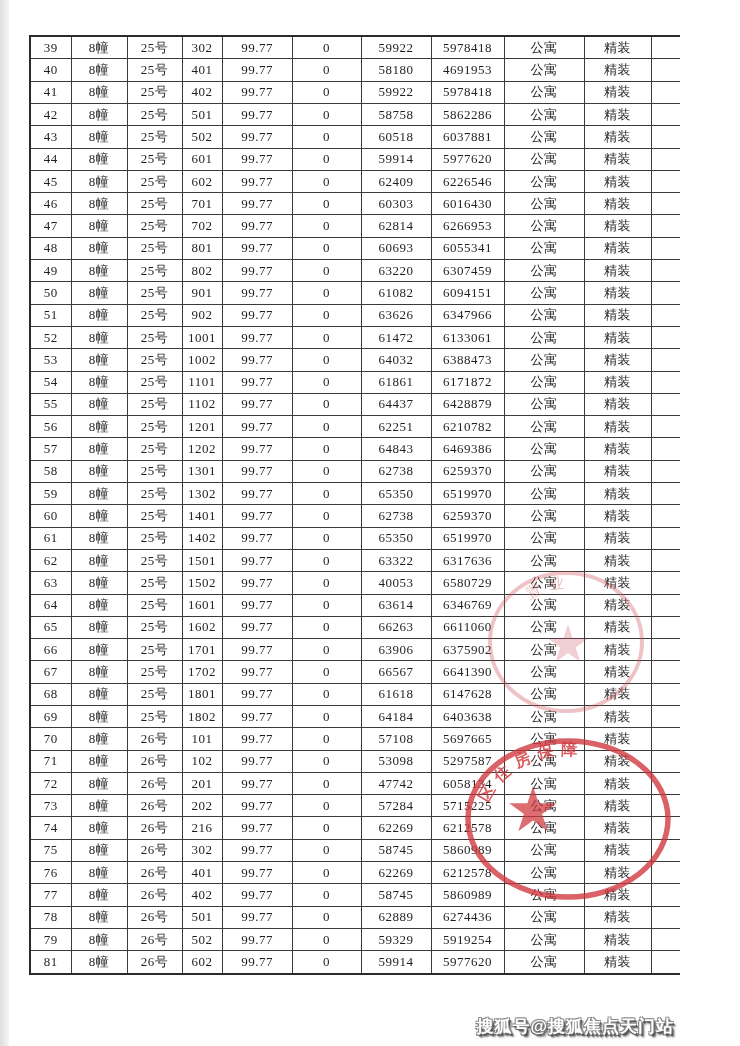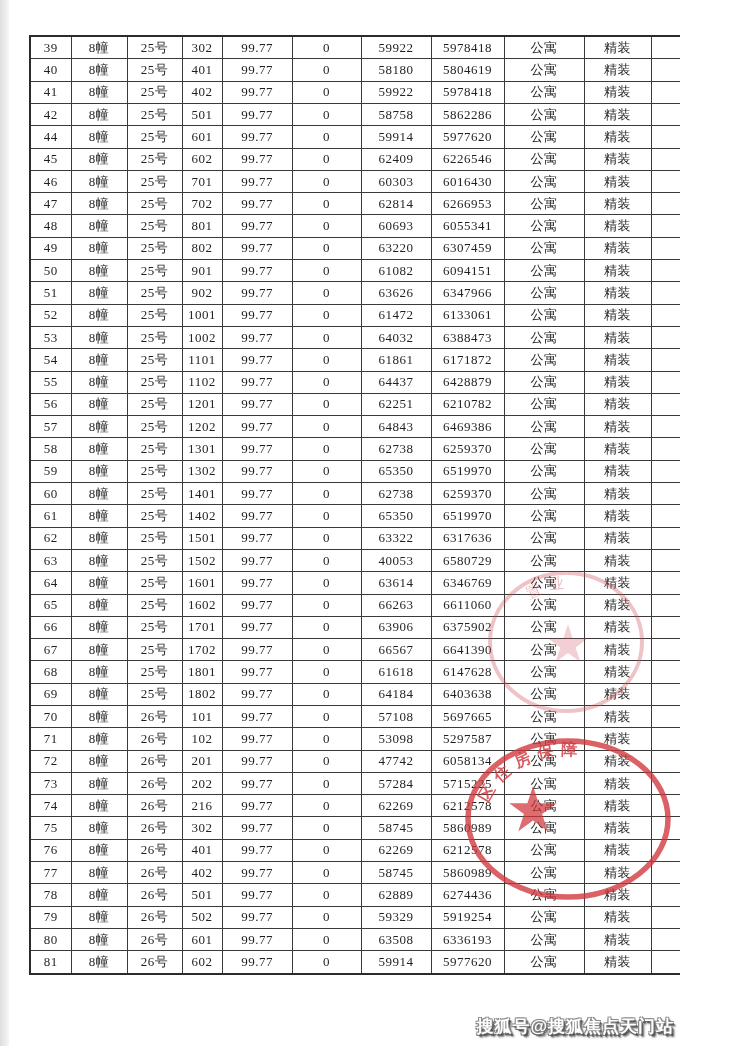--- a/index.html
+++ b/index.html
@@ -71,21 +71,21 @@
           <td></td>
         </tr>
         <tr>
           <td>40</td>
           <td>8幢</td>
           <td>25号</td>
           <td>401</td>
           <td>99.77</td>
           <td>0</td>
           <td>58180</td>
-          <td>5804619</td>
+          <td>4691953</td>
           <td>公寓</td>
           <td>精装</td>
           <td></td>
         </tr>
         <tr>
           <td>41</td>
           <td>8幢</td>
           <td>25号</td>
           <td>402</td>
           <td>99.77</td>
@@ -103,20 +103,33 @@
           <td>501</td>
           <td>99.77</td>
           <td>0</td>
           <td>58758</td>
           <td>5862286</td>
           <td>公寓</td>
           <td>精装</td>
           <td></td>
         </tr>
         <tr>
+          <td>43</td>
+          <td>8幢</td>
+          <td>25号</td>
+          <td>502</td>
+          <td>99.77</td>
+          <td>0</td>
+          <td>60518</td>
+          <td>6037881</td>
+          <td>公寓</td>
+          <td>精装</td>
+          <td></td>
+        </tr>
+        <tr>
           <td>44</td>
           <td>8幢</td>
           <td>25号</td>
           <td>601</td>
           <td>99.77</td>
           <td>0</td>
           <td>59914</td>
           <td>5977620</td>
           <td>公寓</td>
           <td>精装</td>
@@ -566,33 +579,20 @@
         </tr>
         <tr>
           <td>79</td>
           <td>8幢</td>
           <td>26号</td>
           <td>502</td>
           <td>99.77</td>
           <td>0</td>
           <td>59329</td>
           <td>5919254</td>
-          <td>公寓</td>
-          <td>精装</td>
-          <td></td>
-        </tr>
-        <tr>
-          <td>80</td>
-          <td>8幢</td>
-          <td>26号</td>
-          <td>601</td>
-          <td>99.77</td>
-          <td>0</td>
-          <td>63508</td>
-          <td>6336193</td>
           <td>公寓</td>
           <td>精装</td>
           <td></td>
         </tr>
         <tr>
           <td>81</td>
           <td>8幢</td>
           <td>26号</td>
           <td>602</td>
           <td>99.77</td>

